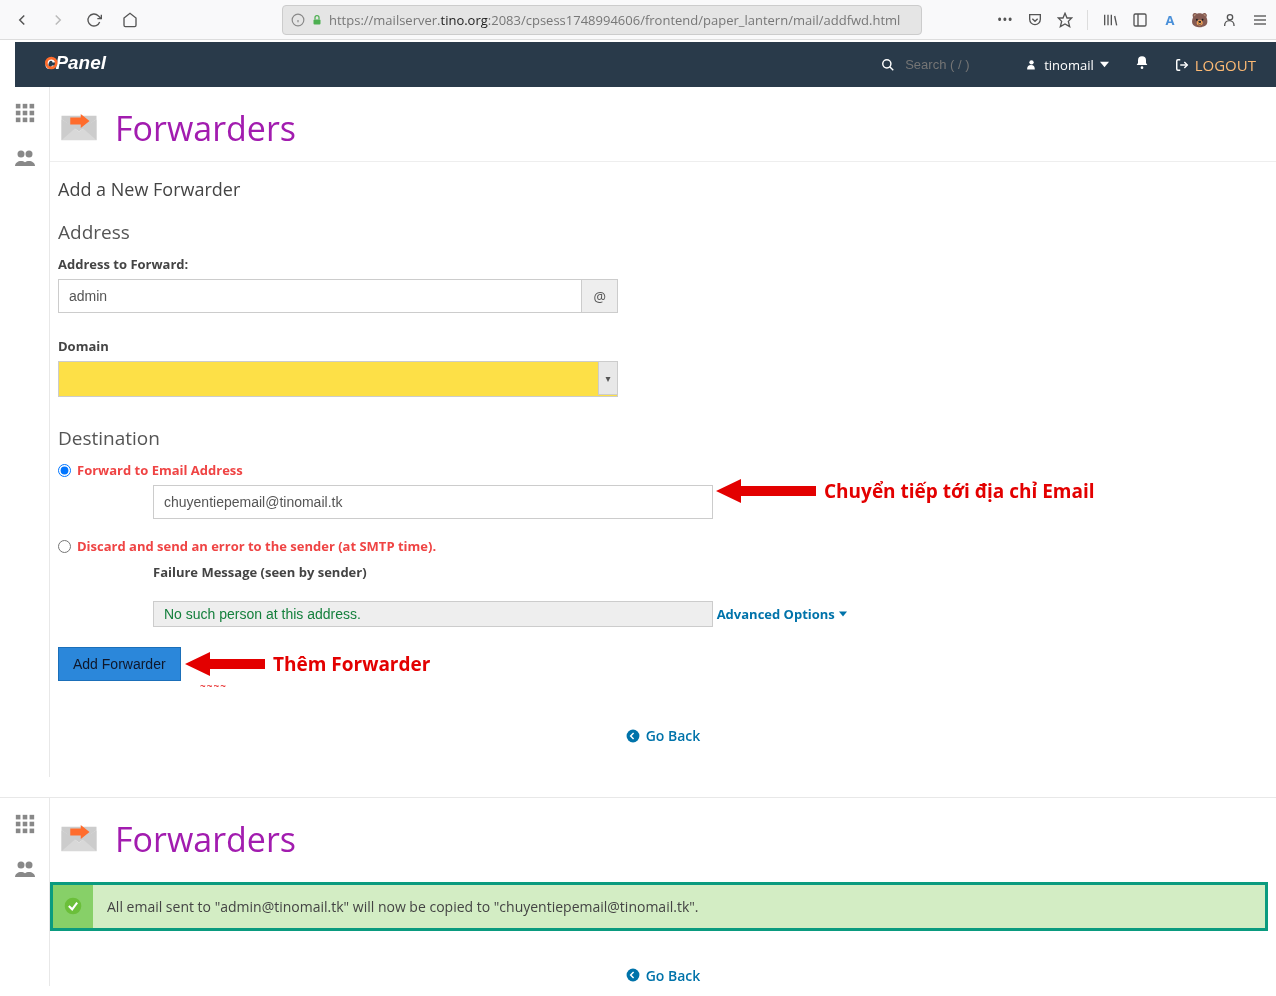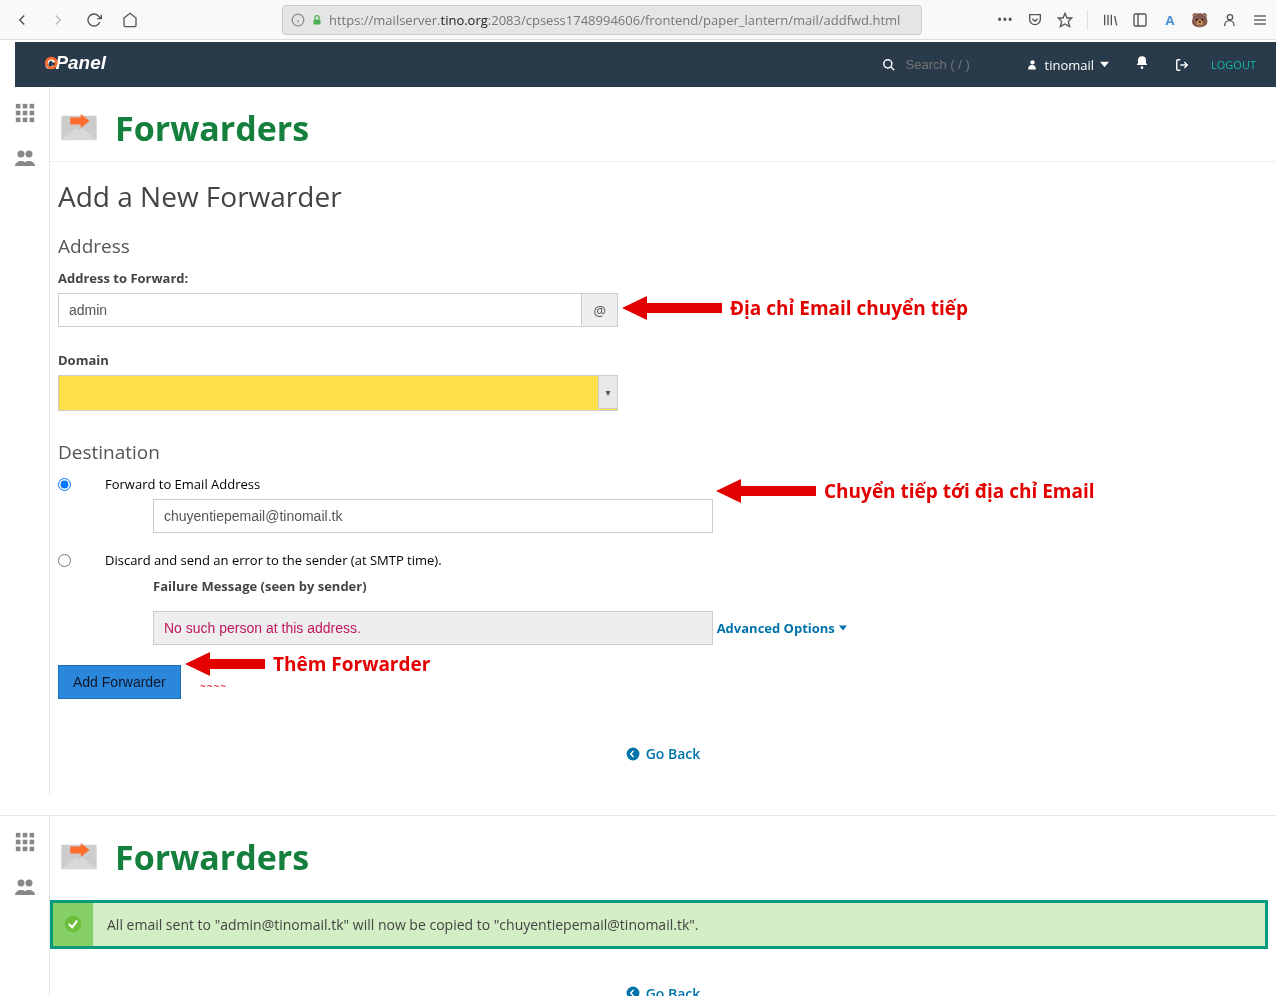--- a/index.html
+++ b/index.html
@@ -15,51 +15,51 @@
 .chrome-right { margin-left: auto; display: flex; align-items: center; gap: 14px; }
 .chrome-icon { width: 16px; height: 16px; color: #555; display:flex; align-items:center; justify-content:center; }
 
 
 .cp-header { height: 45px; background: #293a4a; display: flex; align-items: center; padding: 0 20px; color: #fff; }
 .cp-logo { margin-left: 10px; }
 .cp-search { margin-left: auto; display: flex; align-items: center; gap: 10px; color: #aaa; font-size: 13px; }
 .cp-search input { background: transparent; border: none; color: #aaa; font-size: 13px; width: 90px; outline: none; }
 .cp-user { margin-left: 30px; display: flex; align-items: center; gap: 6px; color: #fff; font-size: 13px; cursor: pointer; }
 .cp-bell { margin-left: 25px; color: #fff; cursor: pointer; }
-.cp-logout { margin-left: 25px; display: flex; align-items: center; gap: 22px; color: #14b8a6; font-size: 11px; cursor: pointer; }
+.cp-logout { margin-left: 25px; display: flex; align-items: center; gap: 6px; color: #fdba74; font-size: 15px; cursor: pointer; }
 
 
 .layout { display: flex; }
 .left-rail { width: 50px; background: #fff; border-right: 1px solid #e8e8e8; padding-top: 15px; display: flex; flex-direction: column; align-items: center; gap: 18px; }
 .rail-icon { color: #888; cursor: pointer; }
 .main { flex: 1; padding: 0; }
 
 
 .page-header { display: flex; align-items: center; gap: 15px; padding: 18px 0 10px 8px; border-bottom: 1px solid #eee; }
 .page-icon { width: 42px; height: 42px; }
-.page-title { font-size: 34px; font-weight: 700; color: #15803d; }
+.page-title { font-size: 34px; font-weight: 400; color: #a21caf; }
 
 .content { padding: 15px 8px 30px 8px; }
-.h2 { font-size: 28px; font-weight: 400; color: #444; margin-bottom: 18px; }
+.h2 { font-size: 18px; font-weight: 400; color: #444; margin-bottom: 18px; }
 .h3 { font-size: 19px; font-weight: 400; color: #555; margin: 15px 0 10px; }
 .label { font-size: 13px; font-weight: 700; color: #444; margin-bottom: 6px; display: block; }
 
 .input-group { display: flex; width: 560px; }
 .text-input { height: 34px; border: 1px solid #ccc; padding: 0 10px; font-size: 14px; color: #555; width: 100%; }
 .input-addon { width: 38px; height: 34px; border: 1px solid #ccc; border-left: none; background: #eee; display: flex; align-items: center; justify-content: center; font-size: 14px; color: #555; }
 .select-wrap { position: relative; width: 560px; }
 .select { height: 34px; border: 1px solid #ccc; padding: 17px 10px; font-size: 14px; color: #555; width: 100%; appearance: none; background: #fde047; }
 .select-arrow { position: absolute; right: 0; top: 0; width: 20px; height: 34px; background: #e8e8e8; border: 1px solid #ccc; display: flex; align-items: center; justify-content: center; pointer-events: none; font-size:10px; color:#555;}
 
 .radio-row { display: flex; align-items: center; gap: 6px; margin: 8px 0 6px; }
-.radio-row label { font-size: 13px; font-weight: 400; color: #000000; margin-left: 28px; }
+.radio-row label { font-size: 13px; font-weight: 700; color: #ef4444; }
 .indent { margin-left: 95px; }
 .dest-input { width: 560px; height: 34px; border: 1px solid #ccc; padding: 0 10px; font-size: 14px; color: #555; }
 .failure-label { font-size: 13px; font-weight: 700; color: #444; margin: 8px 0 6px; margin-left:95px;}
-.failure-input { margin-left:95px; width: 560px; height: 34px; border: 1px solid #ccc; background: #eee; padding: 0 10px; font-size: 14px; color: #be185d; }
+.failure-input { margin-left:95px; width: 560px; height: 26px; border: 1px solid #ccc; background: #eee; padding: 0 10px; font-size: 14px; color: #15803d; }
 
 .adv-link { color: #0073aa; font-size: 13px; font-weight: 700; cursor: pointer; margin-top: 18px; display: inline-flex; align-items:center; gap:4px;}
 .btn-primary { background: #2b87da; color: #0f172a; border: 1px solid #1b6fb9; padding: 8px 14px; font-size: 14px; cursor: pointer; margin-top: 20px; }
 
 .goback { text-align: center; margin-top: 45px; }
 .goback a { color: #0073aa; font-size: 14px; font-weight: 600; text-decoration: none; display: inline-flex; align-items: center; gap: 6px; }
 
 
 .anno { position: absolute; display: flex; align-items: center; gap: 8px; pointer-events: none; }
 .anno-text { color: #e30000; font-size: 19px; font-weight: 700; text-shadow: 1px 1px 0 #fff, -1px -1px 0 #fff, 1px -1px 0 #fff, -1px 1px 0 #fff; white-space: nowrap; }
@@ -287,26 +287,20 @@
         <a href="#">
           <svg width="14" height="14" viewBox="0 0 24 24" fill="#0073aa">
               <circle cx="12" cy="12" r="11"></circle>
               <polyline points="13 7 8 12 13 17" fill="none" stroke="#fff" stroke-width="2.5"></polyline>
             </svg>
           <span>Go Back</span>
         </a>
       </div>
     </div>
 
-    <div class="anno" style="top:206px; left:572px;">
-      <svg width="100" height="30">
-          <polygon points="0,15 25,3 25,10 100,10 100,20 25,20 25,27" fill="#e30000"></polygon>
-        </svg>
-      <span class="anno-text">Địa chỉ Email chuyển tiếp</span>
-    </div>
     <div class="anno" style="top:389px; left:666px;">
       <svg width="100" height="30">
           <polygon points="0,15 25,3 25,10 100,10 100,20 25,20 25,27" fill="#e30000"></polygon>
         </svg>
       <span class="anno-text">Chuyển tiếp tới địa chỉ Email</span>
     </div>
     <div class="anno" style="top:562px; left:135px;">
       <svg width="80" height="30">
           <polygon points="0,15 25,3 25,10 80,10 80,20 25,20 25,27" fill="#e30000"></polygon>
         </svg>

